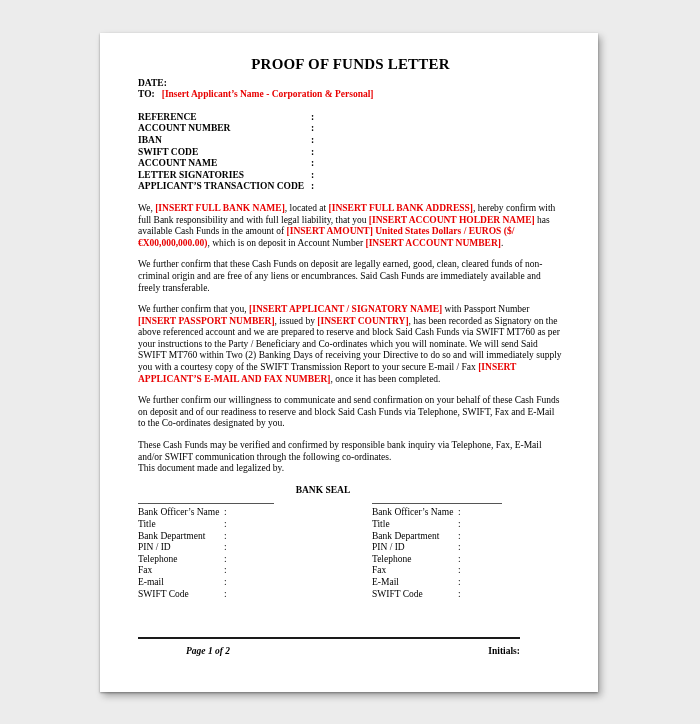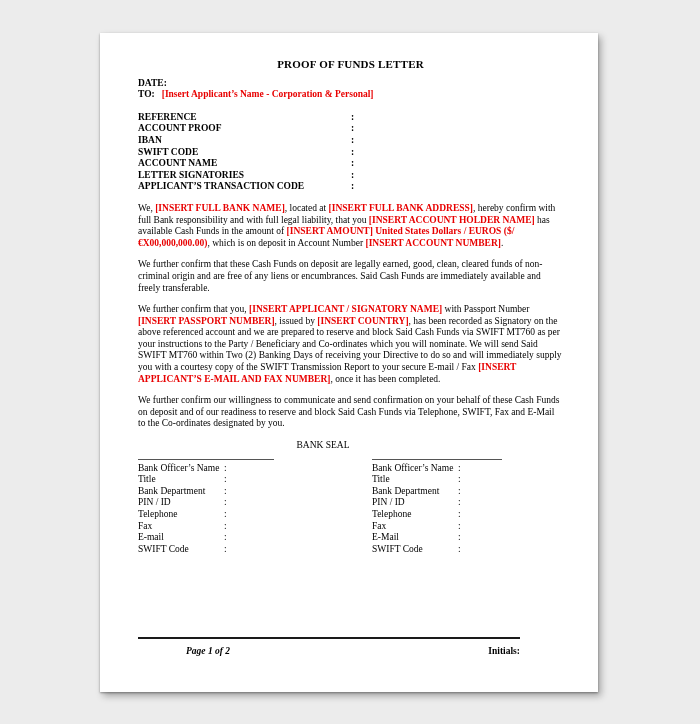--- a/index.html
+++ b/index.html
@@ -14,35 +14,35 @@
   .page{
     position:absolute;left:100px;top:33px;
     width:498px;height:659px;
     background:#ffffff;
     box-sizing:border-box;
     padding:26px 35px 0 38px;
     font-size:9.5px;line-height:11.6px;
     box-shadow:0 1px 2px rgba(0,0,0,.35), 3px 4px 7px rgba(0,0,0,.30);
   }
   .doc-title{
-    text-align:center;font-weight:bold;font-size:11px;
+    text-align:center;font-weight:bold;font-size:15px;
     margin:0 0 3px 0;letter-spacing:.2px;
   }
   .line{margin:0;}
   .b{font-weight:bold;margin-top:7px;}
   .r{color:#e80000;font-weight:bold;}
   .n{}
   .to-label{margin-right:7px;}
   .ref-table{margin:11px 0 10px 0;}
-  .ref-row{display:flex;gap:40px;}
+  .ref-row{display:flex;}
   .ref-label{width:173px;font-weight:bold;}
   .ref-colon{font-weight:bold;}
   .para{margin:0 0 10px 0;white-space:pre-wrap;}
   .yours{font-weight:bold;margin:0;}
-  .bank-seal{font-weight:normal;text-align:center;margin:0 55px 4px 0;}
+  .bank-seal{font-weight:bold;text-align:center;margin:0 55px 4px 0;}
   .sig-cols{display:flex;margin-top:7px;}
   .sig-col1{width:234px;}
   .sig-col2{flex:1;}
   .sig-rule{border:none;border-top:1.5px solid #555;margin:0 0 3px 0;}
   .sig-col1 .sig-rule{width:136px;}
   .sig-col2 .sig-rule{width:130px;}
   .sig-row{display:flex;}
   .sig-label{width:86px;}
   .footer{position:absolute;left:38px;top:604px;width:382px;}
   .footer-rule{border:none;border-top:2px solid #1a1a1a;margin:0 0 7px 0;}
@@ -64,21 +64,21 @@
   </div>
 
   <div class="ref-table">
   <div class="ref-row">
     <span class="ref-label">REFERENCE</span>
         <span class="ref-colon">:</span>
         <span class="ref-value"></span>
   </div>
 
   <div class="ref-row">
-    <span class="ref-label">ACCOUNT PROOF</span>
+    <span class="ref-label">ACCOUNT NUMBER</span>
         <span class="ref-colon">:</span>
         <span class="ref-value"></span>
   </div>
 
   <div class="ref-row">
     <span class="ref-label">IBAN</span>
         <span class="ref-colon">:</span>
         <span class="ref-value"></span>
   </div>
 
@@ -106,20 +106,22 @@
         <span class="ref-value"></span>
   </div>
 </div>
 
 
   <div id="paras">
       <p class="para"><span class="n">We, </span><span class="r">[INSERT FULL BANK NAME]</span><span class="n">, located at </span><span class="r">[INSERT FULL BANK ADDRESS]</span><span class="n">, hereby confirm with full Bank responsibility and with full legal liability, that you </span><span class="r">[INSERT ACCOUNT HOLDER NAME]</span><span class="n"> has available Cash Funds in the amount of </span><span class="r">[INSERT AMOUNT] United States Dollars / EUROS ($/€X00,000,000.00)</span><span class="n">, which is on deposit in Account Number </span><span class="r">[INSERT ACCOUNT NUMBER]</span><span class="n">.</span></p>
       <p class="para"><span class="n">We further confirm that these Cash Funds on deposit are legally earned, good, clean, cleared funds of non-criminal origin and are free of any liens or encumbrances. Said Cash Funds are immediately available and freely transferable.</span></p>
       <p class="para"><span class="n">We further confirm that you, </span><span class="r">[INSERT APPLICANT / SIGNATORY NAME]</span><span class="n"> with Passport Number </span><span class="r">[INSERT PASSPORT NUMBER]</span><span class="n">, issued by </span><span class="r">[INSERT COUNTRY]</span><span class="n">, has been recorded as Signatory on the above referenced account and we are prepared to reserve and block Said Cash Funds via SWIFT MT760 as per your instructions to the Party / Beneficiary and Co-ordinates which you will nominate. We will send Said SWIFT MT760 within Two (2) Banking Days of receiving your Directive to do so and will immediately supply you with a courtesy copy of the SWIFT Transmission Report to your secure E-mail / Fax </span><span class="r">[INSERT APPLICANT’S E-MAIL AND FAX NUMBER]</span><span class="n">, once it has been completed.</span></p>
       <p class="para"><span class="n">We further confirm our willingness to communicate and send confirmation on your behalf of these Cash Funds on deposit and of our readiness to reserve and block Said Cash Funds via Telephone, SWIFT, Fax and E-Mail to the Co-ordinates designated by you.</span></p>
+      <p class="para"><span class="n">These Cash Funds may be verified and confirmed by responsible bank inquiry via Telephone, Fax, E-Mail and/or SWIFT communication through the following co-ordinates.
+This document made and legalized by.</span></p>
     </div>
 
   <div class="bank-seal">BANK SEAL</div>
 
   <div class="sig-cols">
     <div class="sig-col1">
       <hr class="sig-rule">
 
   <div class="sig-row">
     <span class="sig-label">Bank Officer’s Name</span>

